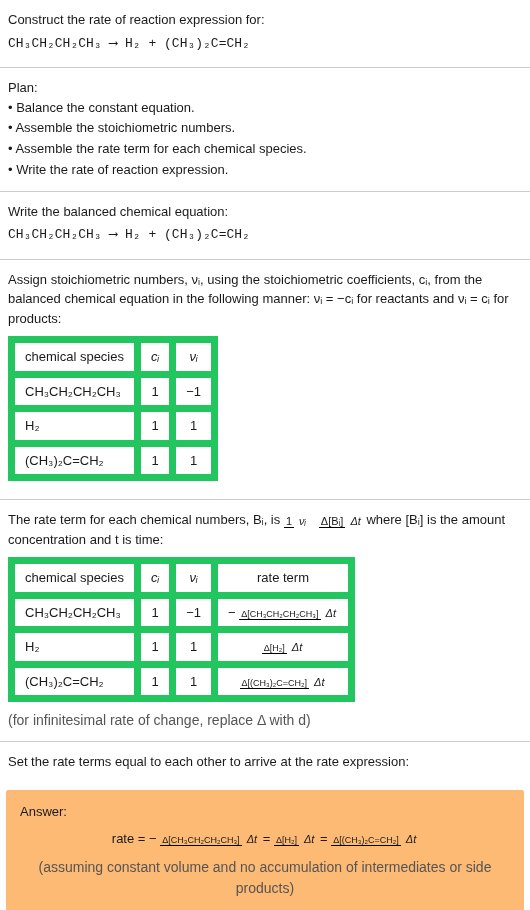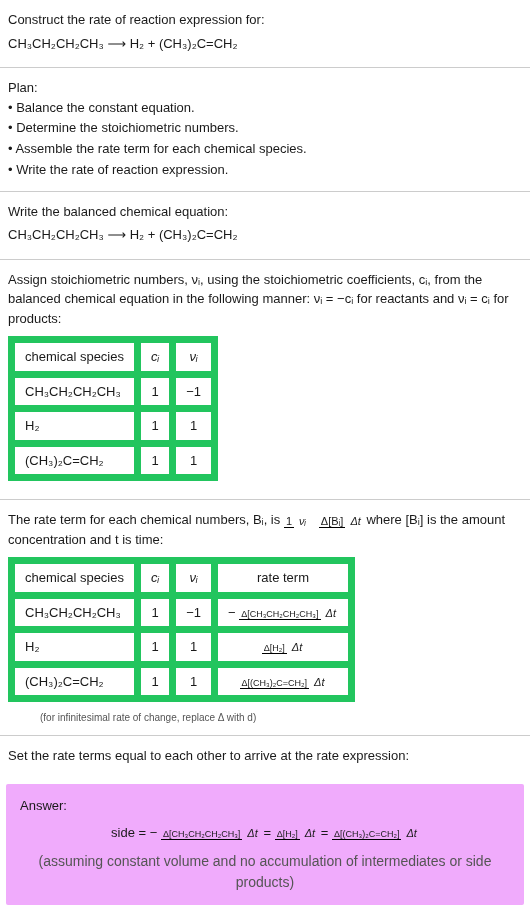--- a/index.html
+++ b/index.html
@@ -16,21 +16,21 @@
       line-height: 1.5;
     }
     .section {
       padding: 10px 8px;
     }
     .divider {
       border-bottom: 1px solid #ccc;
       margin: 0;
     }
     .equation {
-      font-family: Liberation Sans, sans-serif;
+      font-family: Liberation Mono, monospace;
       font-size: 13px;
       margin: 4px 0;
     }
     .bullet-row {
       line-height: 1.6;
     }
     table.data {
       border-collapse: collapse;
       margin: 8px 0;
     }
@@ -41,27 +41,26 @@
       font-weight: normal;
       font-size: 13px;
     }
     table.data th {
       background: #fff;
     }
     table.data td.left {
       text-align: left;
     }
     .small-note {
-      font-size: 10px;
+      font-size: 14px;
       color: #555;
       margin-top: 2px;
-      margin-left: 32px;
     }
     .answer-box {
-      background: #f0abfc;
+      background: #fdba74;
       padding: 12px 14px;
       margin: 8px 6px 10px 6px;
       border-radius: 2px;
     }
     .answer-box .ans-title {
       margin-bottom: 6px;
     }
     .answer-box .ans-eq {
       text-align: center;
       margin: 8px 0;
@@ -92,21 +91,21 @@
 
 <div class="section">
   <div>Construct the rate of reaction expression for:</div>
   <div class="equation">CH₃CH₂CH₂CH₃  ⟶  H₂ + (CH₃)₂C=CH₂</div>
 </div>
 <div class="divider"></div>
 
 <div class="section">
   <div>Plan:</div>
   <div class="bullet-row">• Balance the constant equation.</div>
-  <div class="bullet-row">• Determine the stoichiometric numbers.</div>
+  <div class="bullet-row">• Assemble the stoichiometric numbers.</div>
   <div class="bullet-row">• Assemble the rate term for each chemical species.</div>
   <div class="bullet-row">• Write the rate of reaction expression.</div>
 </div>
 <div class="divider"></div>
 
 <div class="section">
   <div>Write the balanced chemical equation:</div>
   <div class="equation">CH₃CH₂CH₂CH₃  ⟶  H₂ + (CH₃)₂C=CH₂</div>
 </div>
 <div class="divider"></div>
@@ -202,21 +201,21 @@
 </div>
 <div class="divider"></div>
 
 <div class="section">
   <div>Set the rate terms equal to each other to arrive at the rate expression:</div>
 </div>
 
 <div class="answer-box">
   <div class="ans-title">Answer:</div>
   <div class="ans-eq">
-    <span>side = −</span>
+    <span>rate = −</span>
     <span class="frac">
       <span class="top" style="font-size:9px">Δ[CH₃CH₂CH₂CH₃]</span>
       <span class="bot ital">Δt</span>
     </span>
     <span> = </span>
     <span class="frac">
       <span class="top" style="font-size:9px">Δ[H₂]</span>
       <span class="bot ital">Δt</span>
     </span>
     <span> = </span>

